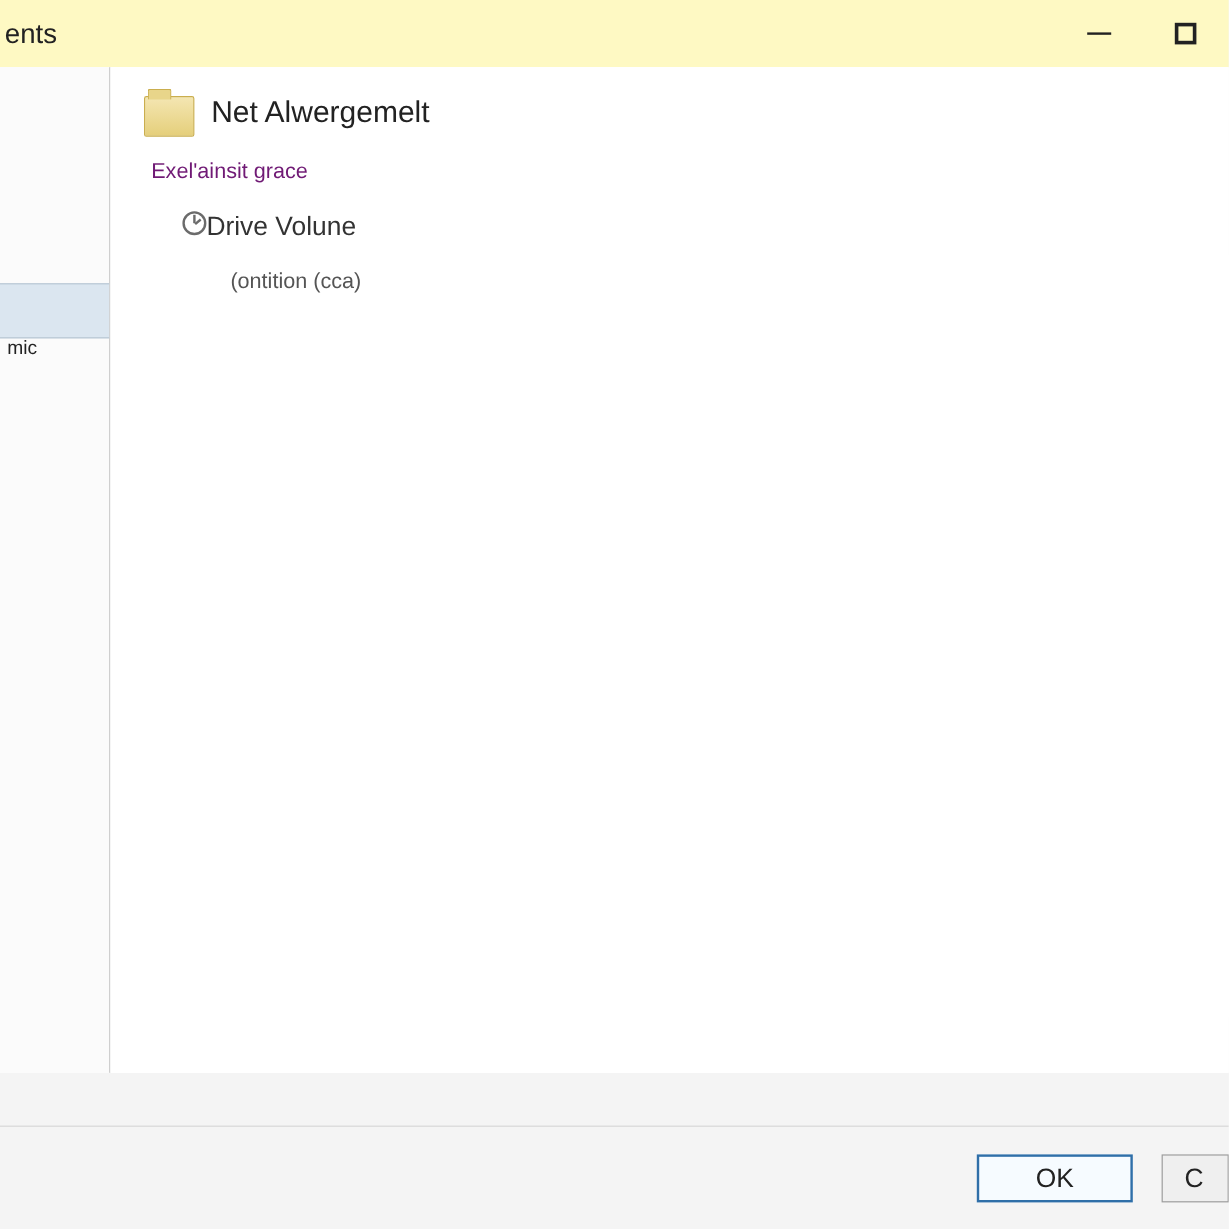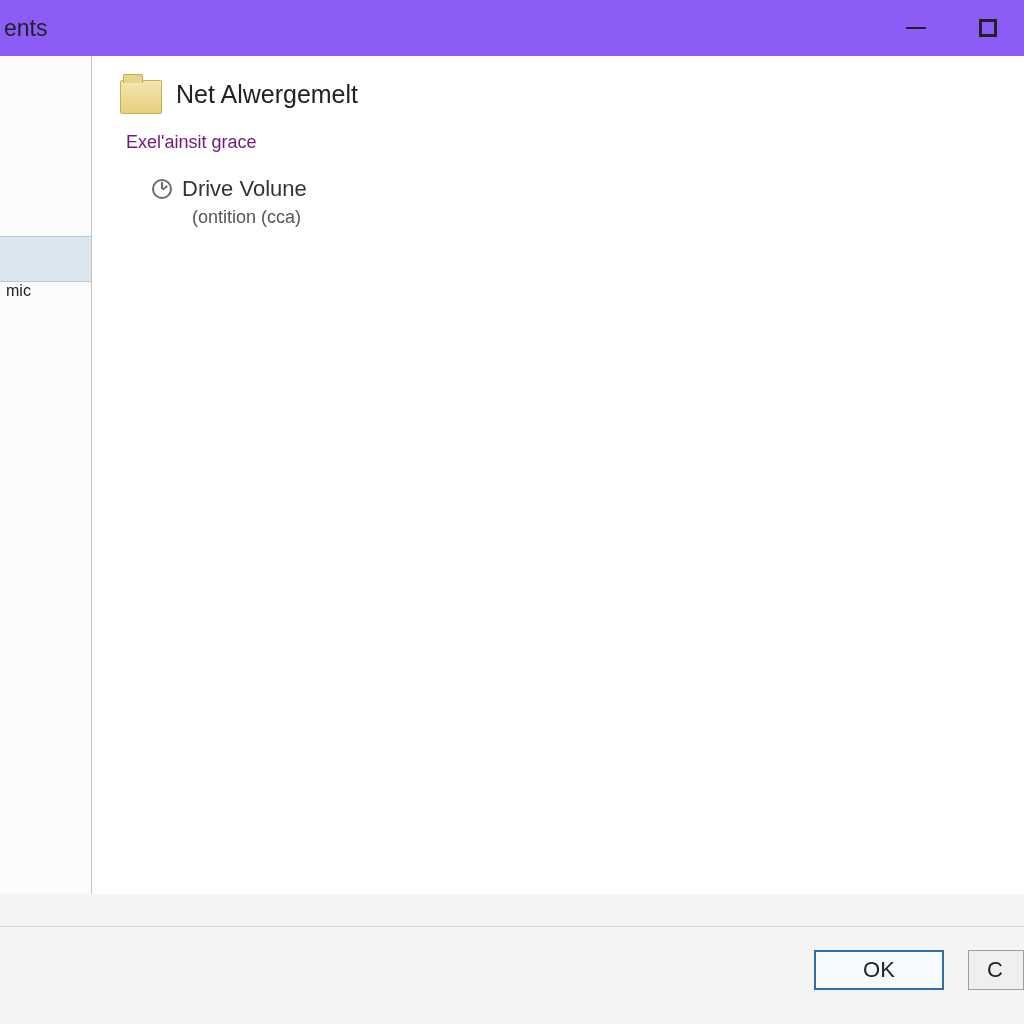--- a/index.html
+++ b/index.html
@@ -3,21 +3,21 @@
 <meta charset="utf-8">
 <style>
   * { box-sizing: border-box; margin: 0; padding: 0; }
   html, body { width: 1024px; height: 1024px; overflow: hidden; font-family: "Segoe UI", Tahoma, sans-serif; font-size: 21px; background: #f4f4f4; color: #222; }
 
   
   .titlebar {
     height: 56px;
     display: flex;
     align-items: center;
-    background: #8b5cf6;
+    background: #fef9c3;
     padding-left: 0;
   }
   .titlebar .title-text { padding-left: 4px; font-size: 23px; color: #222; }
   .titlebar .spacer { flex: 1; }
   .sysbtn {
     width: 60px; height: 56px;
     display: flex; align-items: center; justify-content: center;
     font-size: 22px; color: #222;
   }
   .sysbtn.min { margin-right: 12px; }
@@ -100,22 +100,22 @@
     border: 1px solid #caae4e;
     border-bottom: none;
     border-radius: 2px 2px 0 0;
   }
   .hdr-text { font-size: 25px; color: #222; }
 
   .tree { margin-left: 6px; }
   .lvl1 { font-size: 18px; color: #701a75; margin-bottom: 23px; }
   .lvl2 {
     margin-left: 26px;
-    display: flex; align-items: center; gap: 10px;
-    font-size: 22px; color: #333; margin-bottom: 5px;
+    display: flex; 
+    font-size: 22px; color: #333; margin-bottom: 22px;
   }
   .clock-icon {
     width: 20px; height: 20px; border-radius: 50%;
     border: 2px solid #6b6b6b; position: relative; flex-shrink: 0;
   }
   .clock-icon::before, .clock-icon::after {
     content: ""; position: absolute; background: #6b6b6b; left: 50%; top: 50%;
     transform-origin: left top;
   }
   .clock-icon::before { width: 6px; height: 2px; transform: rotate(-40deg); }
@@ -149,21 +149,21 @@
   }
   .lvl3-sub {
     margin-left: 66px;
     font-size: 18px;
     color: #555;
   }
 
   
   .footer {
     position: absolute;
-    left: 0; right: 0; bottom: 12px;
+    left: 0; right: 0; bottom: 0;
     height: 86px;
     display: flex;
     justify-content: flex-end;
     align-items: center;
     gap: 24px;
     padding-right: 0;
     border-top: 1px solid #d8d8d8;
     background: #f4f4f4;
   }
   .btn {

